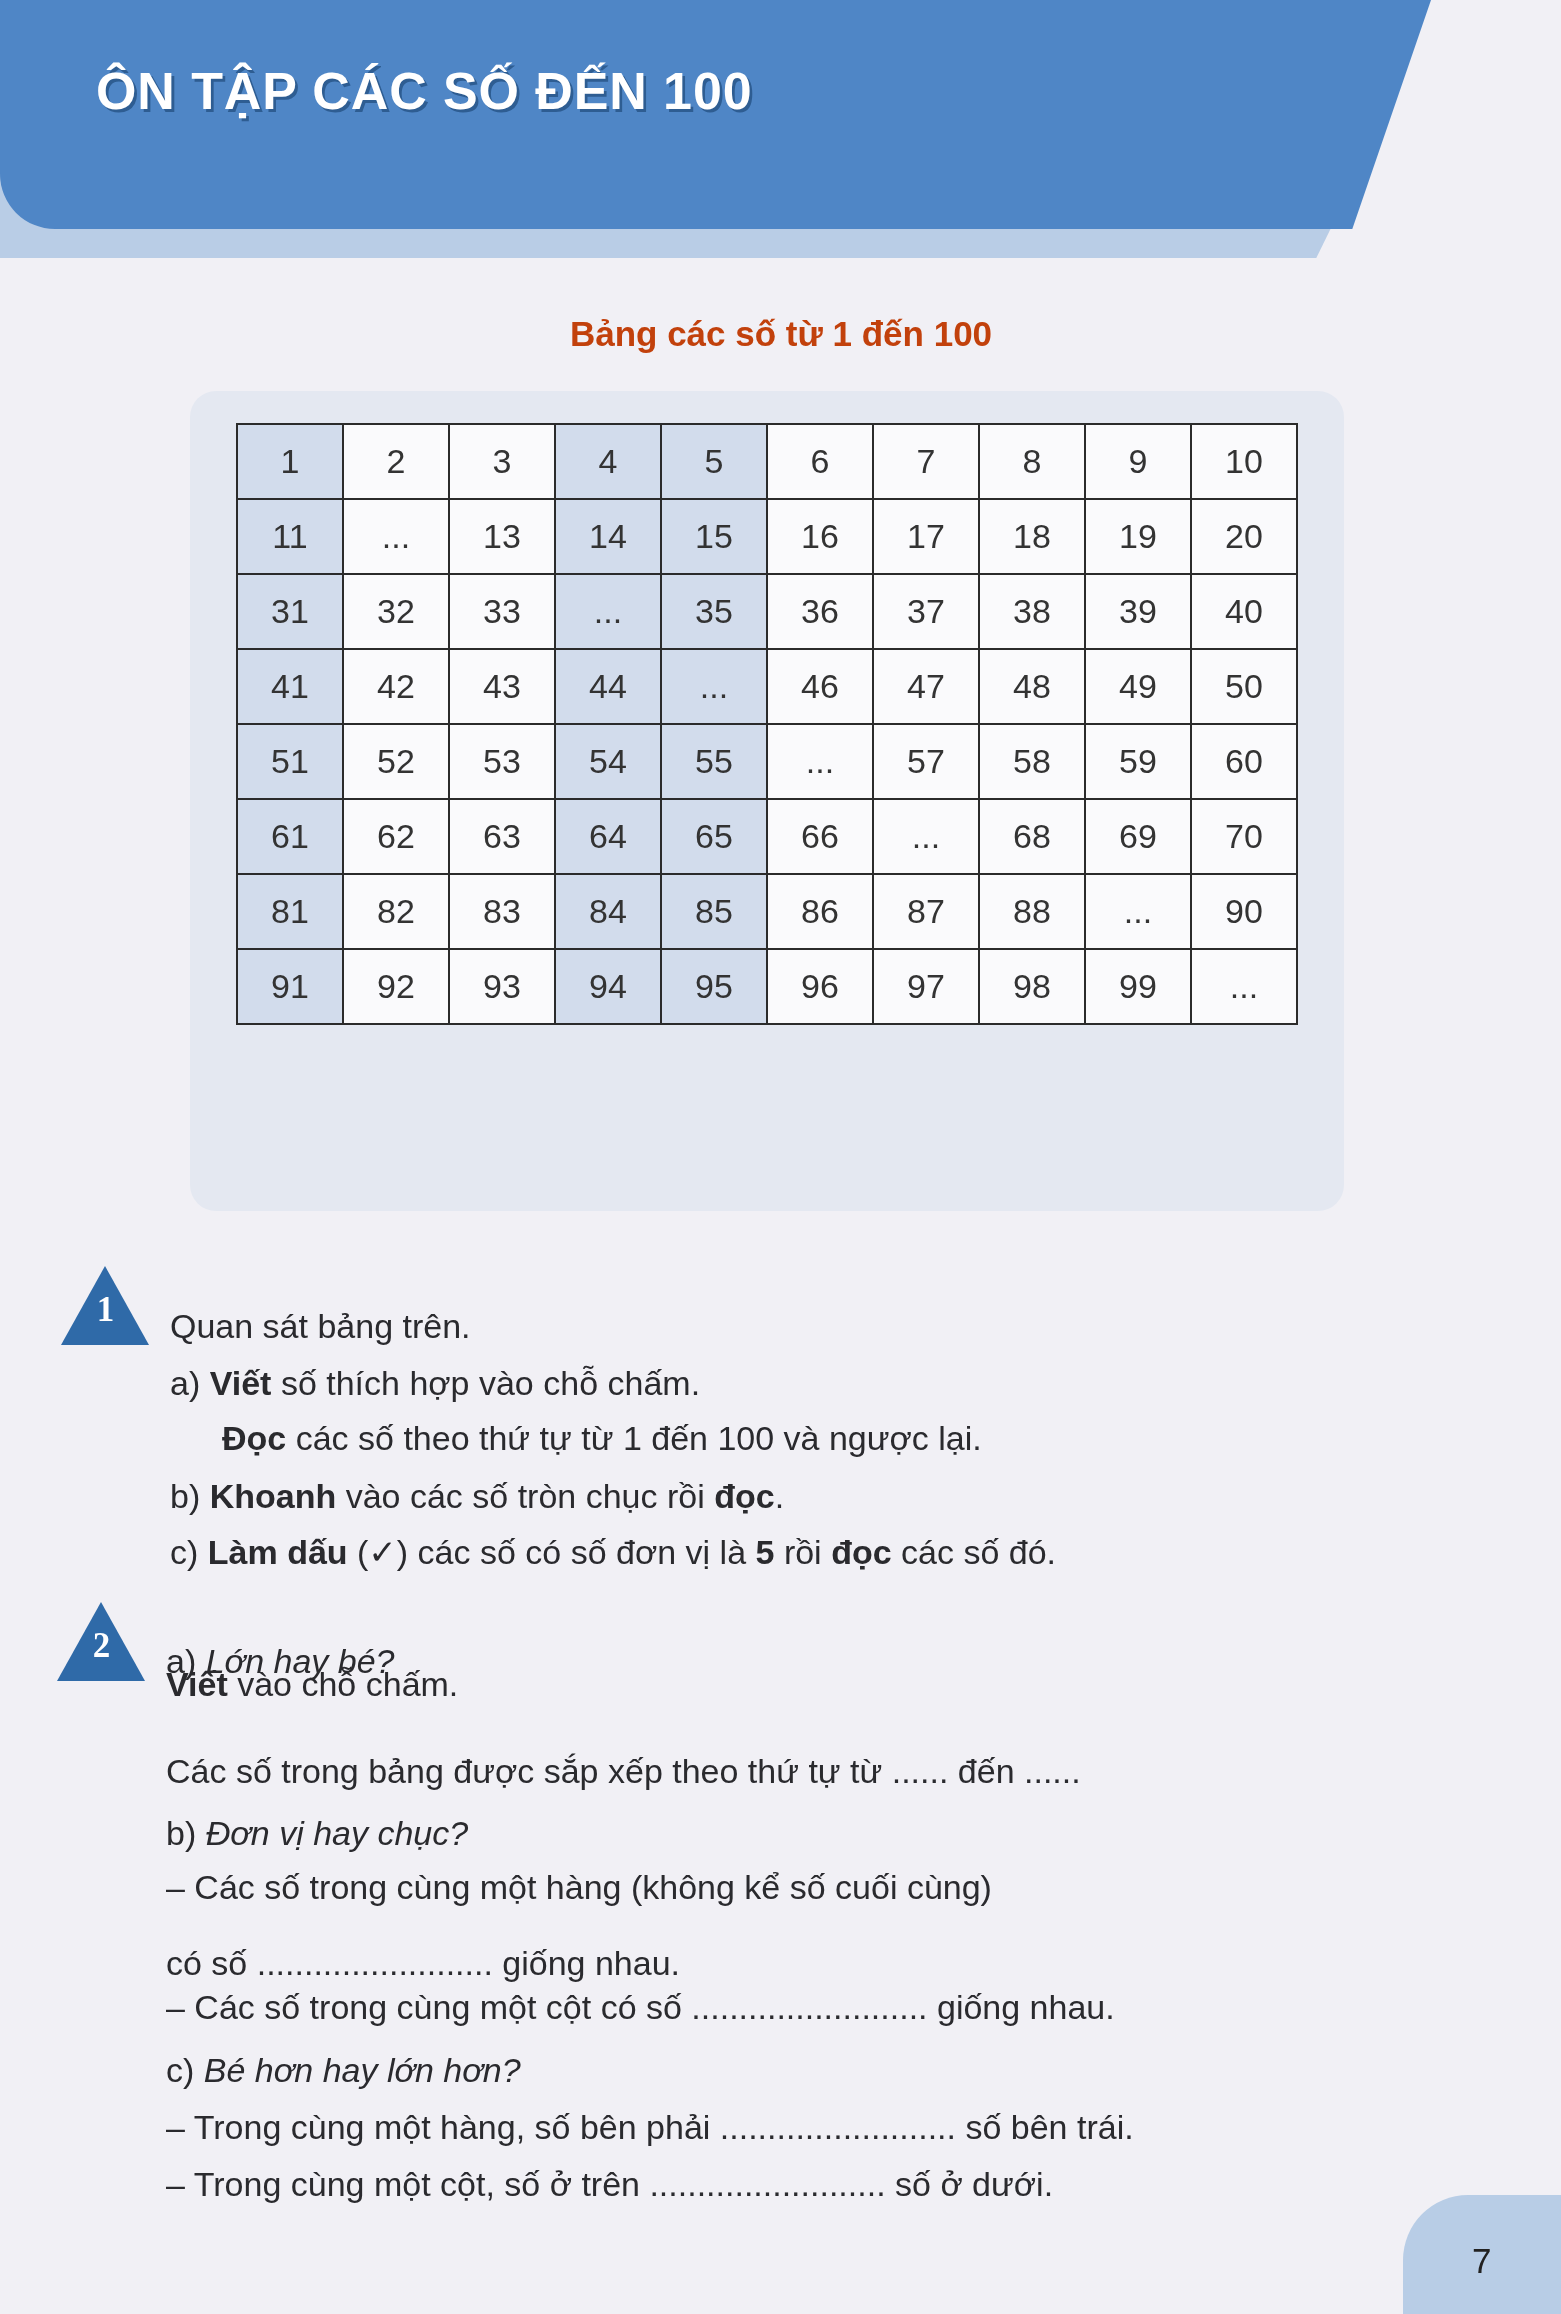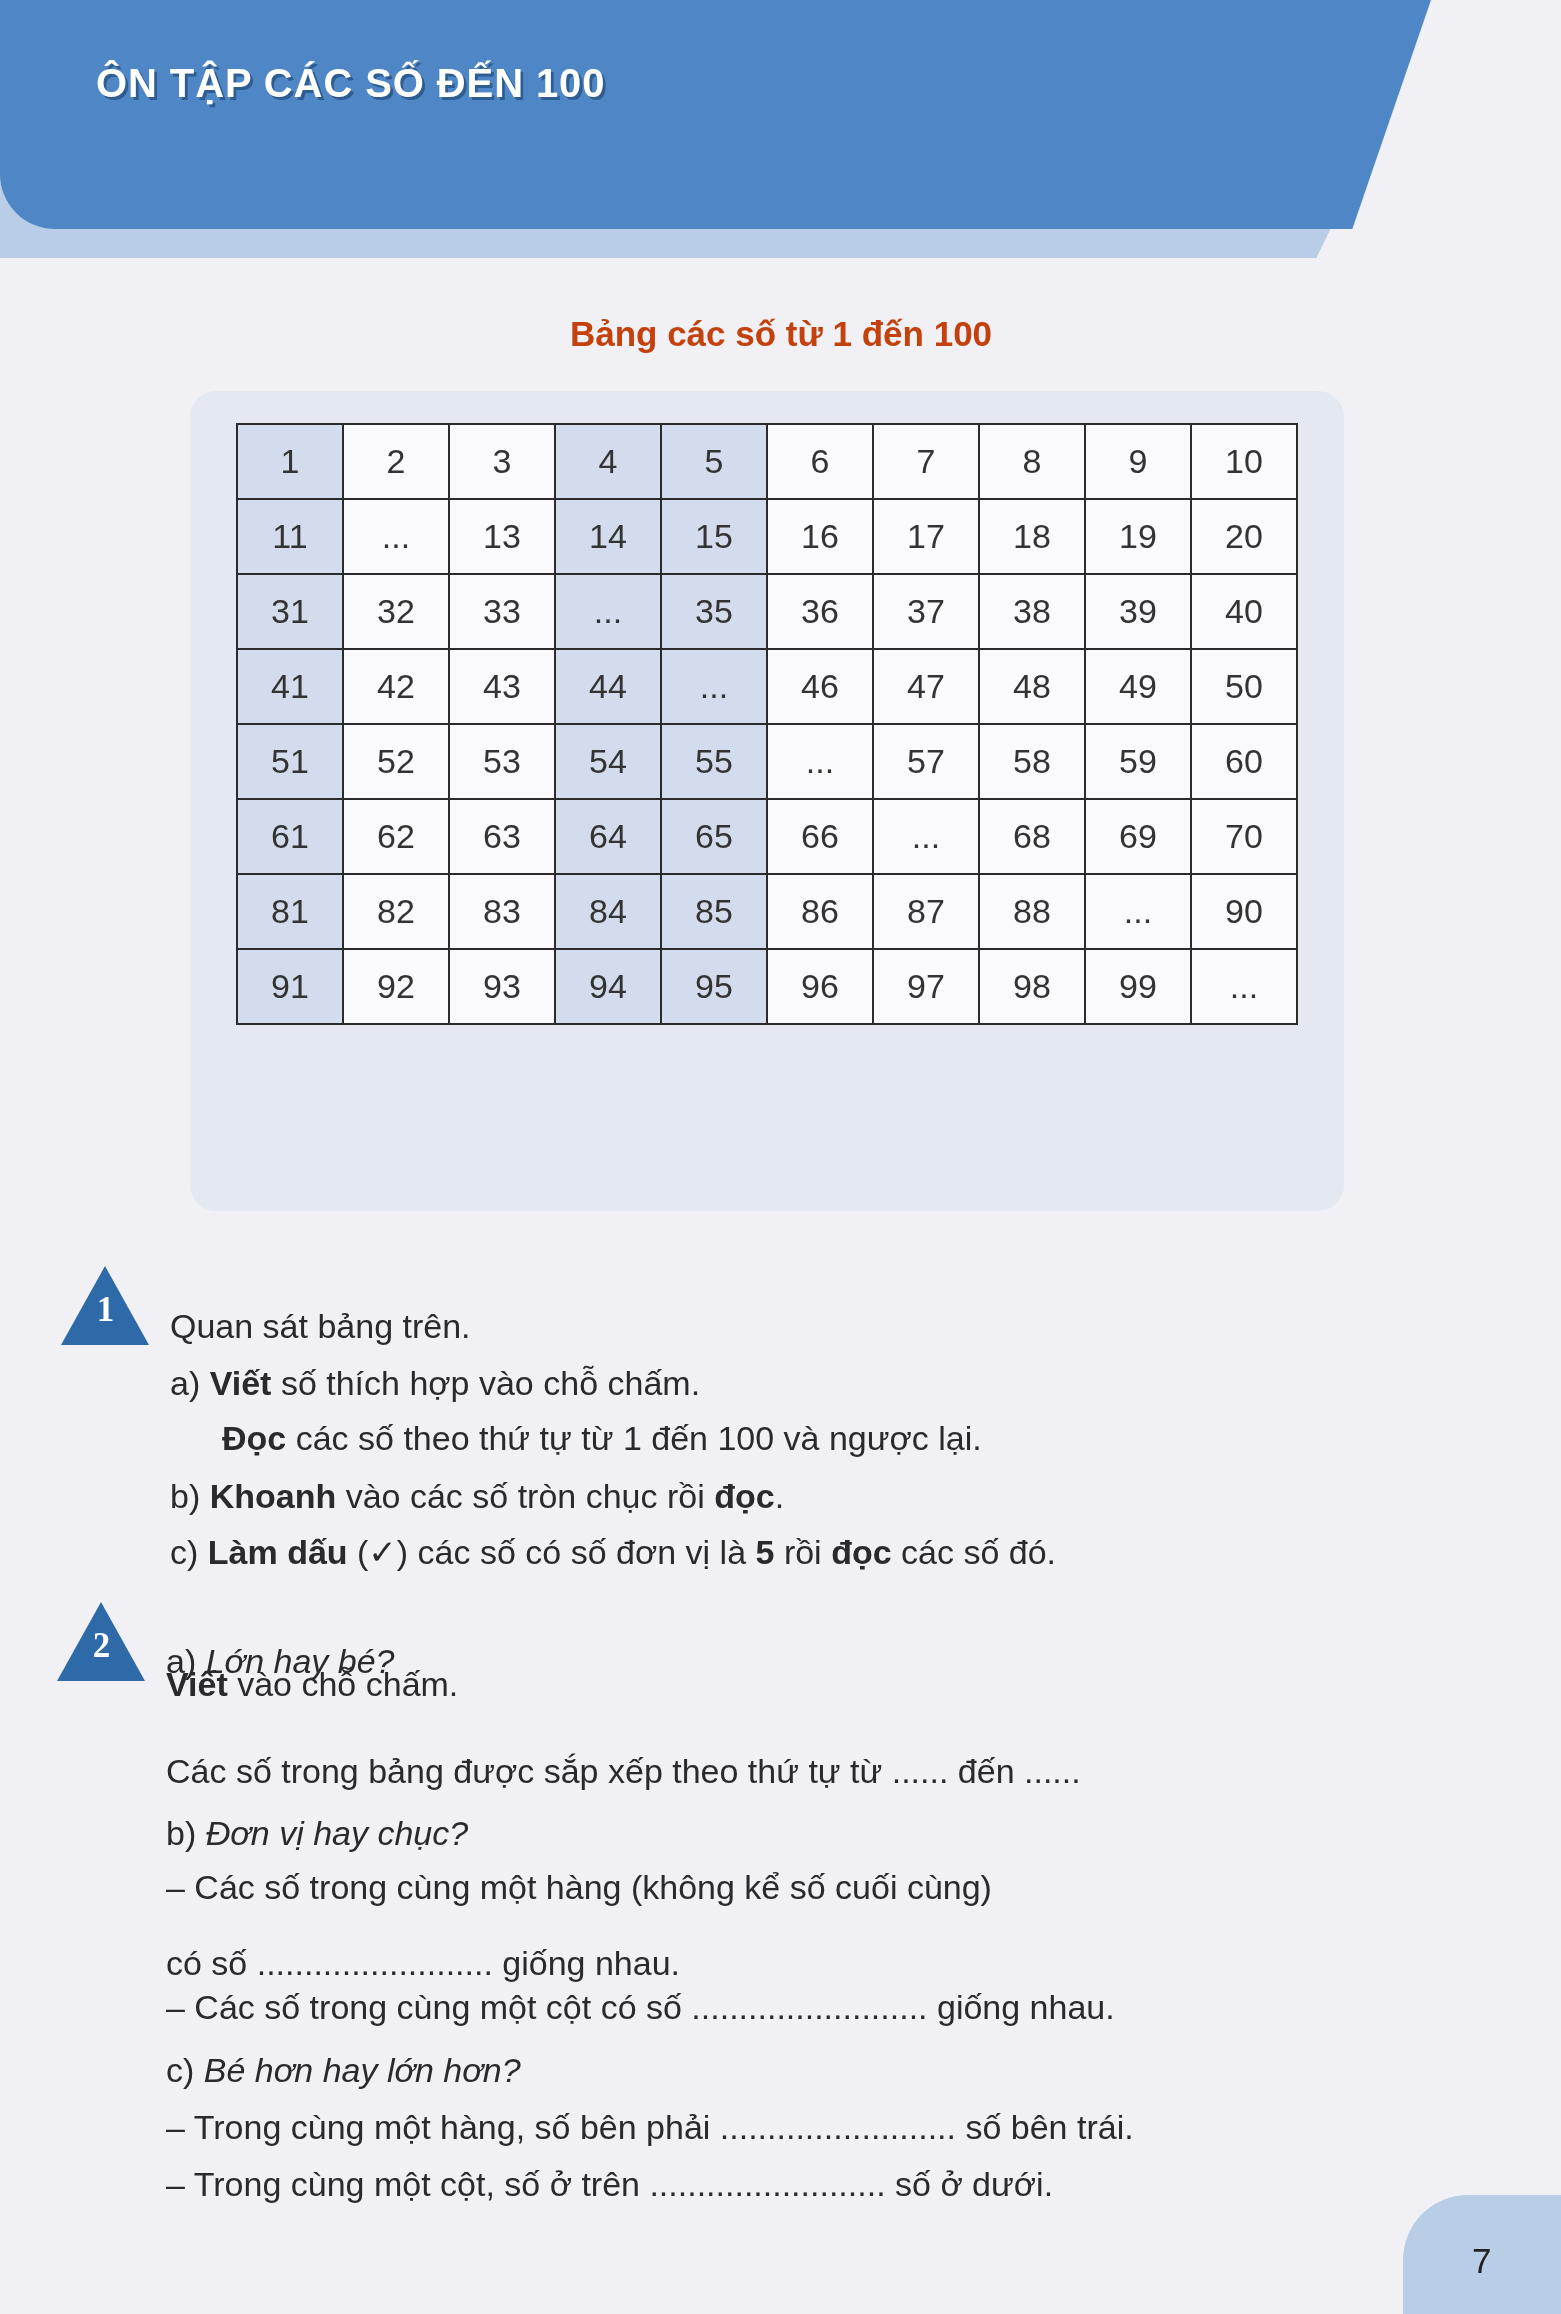--- a/index.html
+++ b/index.html
@@ -1,19 +1,19 @@
 <!DOCTYPE html>
 <html style="font-size:14.8px"><head>
 <meta charset="utf-8">
 <style>
   html,body{margin:0;padding:0;}
   body{width:1562px;height:2315px;background:#f1f0f5;position:relative;overflow:hidden;font-family:"Liberation Sans",sans-serif;color:#2a2a2e;}
   .banner-shadow{position:absolute;left:0;top:175px;width:1357px;height:83px;background:#b9cde6;clip-path:polygon(0 0,100% 0,97% 100%,0 100%);}
   .banner{position:absolute;left:0;top:0;width:1431px;height:229px;background:#4f86c6;border-bottom-left-radius:55px;clip-path:polygon(0 0,100% 0,94.5% 100%,0 100%);}
-  .banner-title{position:absolute;left:96px;top:61px;font-size:40px;font-weight:bold;color:#fff;letter-spacing:0.9px;text-shadow:2.8px 2.8px 0 #2e5d92;}
+  .banner-title{position:absolute;left:96px;top:61px;font-size:52px;font-weight:bold;color:#fff;letter-spacing:0.9px;text-shadow:2.8px 2.8px 0 #2e5d92;}
   .table-title{position:absolute;left:0;width:1562px;top:314px;text-align:center;font-size:35px;font-weight:bold;color:#c2410c;}
   .table-panel{position:absolute;left:190px;top:391px;width:1154px;height:820px;background:#e4e8f1;border-radius:26px;}
   table.grid{position:absolute;left:236px;top:423px;border-collapse:collapse;}
   table.grid td{width:104px;height:73px;border:2.8px solid #2b2b2b;text-align:center;font-size:34px;background:#fafafc;color:#333;padding:0;}
   table.grid td.hl{background:#d2dcec;}
   .tri{position:absolute;width:0;height:0;border-left:44px solid transparent;border-right:44px solid transparent;border-bottom:79px solid #2f6aa8;}
   .tri-num{position:absolute;width:89px;text-align:center;font-family:"Liberation Serif",serif;font-weight:bold;font-size:35px;color:#fff;}
   .line{position:absolute;font-size:34px;color:#2a2a2e;white-space:nowrap;}
   .line b{font-weight:bold;}
   .line i{font-style:italic;}

